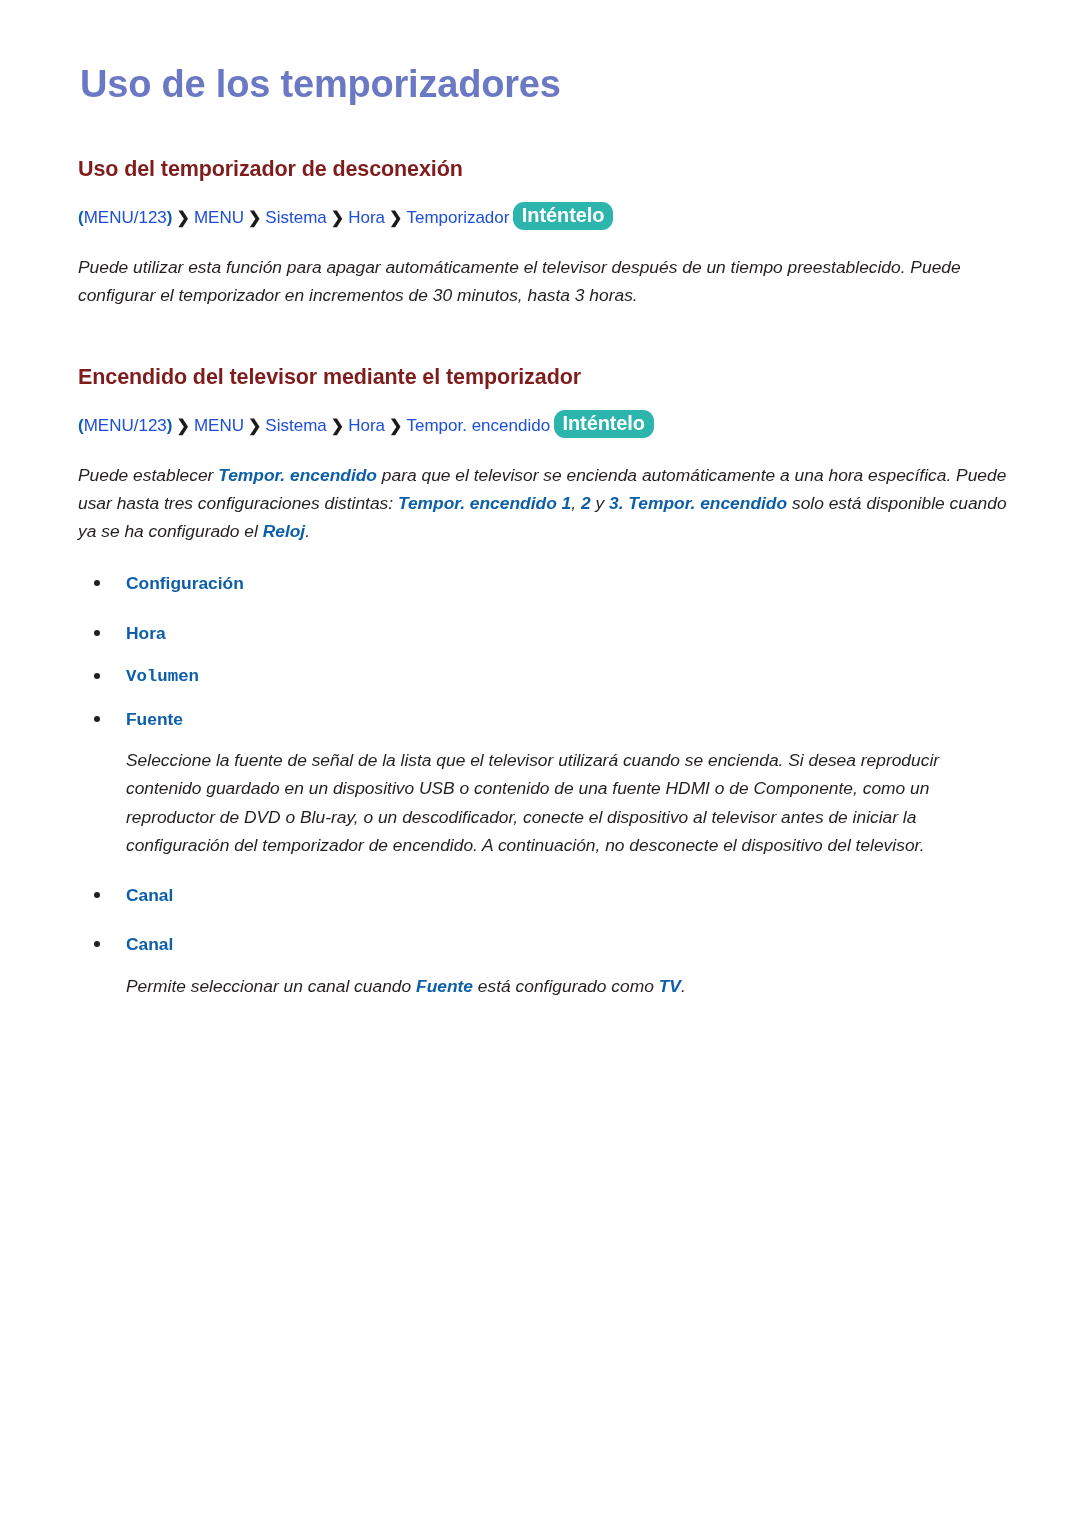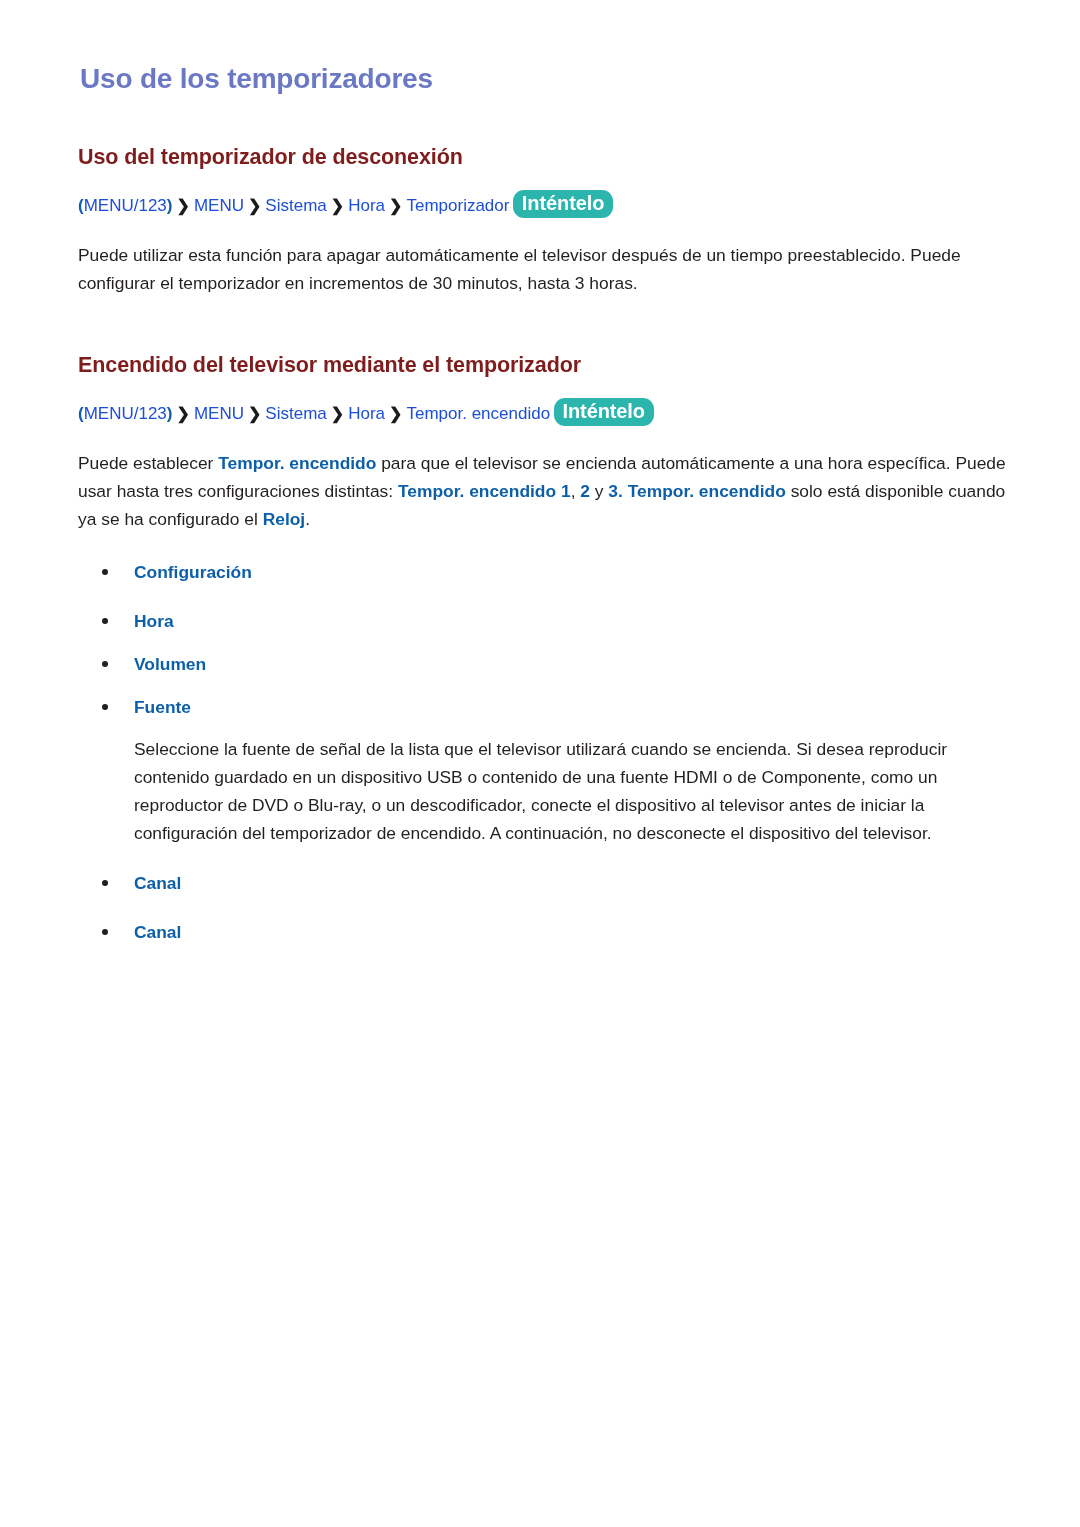--- a/index.html
+++ b/index.html
@@ -20,21 +20,21 @@
     position: relative;
     width: 1080px;
     height: 1527px;
     background: #ffffff;
     box-sizing: border-box;
     padding: 62px 62px 0 78px;
   }
 
   
   .h1 {
-    font-size: 28px;
+    font-size: 38px;
     font-weight: bold;
     color: #6b78c4;
     letter-spacing: -0.2px;
     margin: 0 0 50px 2px;
     line-height: 1.18;
   }
 
   .h2 {
     font-size: 21.5px;
     font-weight: bold;
@@ -95,38 +95,39 @@
     letter-spacing: -0.1px;
   }
 
   
   .para {
     font-size: 17.4px;
     line-height: 1.62;
     color: #231f20;
     margin: 0;
     max-width: 940px;
+    font-style: italic;
   }
 
   b.accent {
     color: #0c5fa8;
     font-weight: bold;
   }
 
   
   .bullets {
     list-style: none;
     margin: 26px 0 0 0;
     padding: 0;
   }
 
   .bullet-row {
     position: relative;
     padding-left: 48px;
-    margin: 8px;
+    margin: 0;
   }
 
   .bullet-row + .bullet-row {
     margin-top: 14px;
   }
 
   .bullet-row .dot {
     position: absolute;
     left: 16px;
     top: 9px;
@@ -183,36 +184,37 @@
     <li class="bullet-row">
       <span class="dot"></span>
       <span class="bullet-label">Configuración</span>
     </li>
 
     <li class="bullet-row" style="margin-top:24px;">
       <span class="dot"></span>
       <span class="bullet-label">Hora</span>
     </li>
 
-    <li class="bullet-row" style="margin-top:18px;">
+    <li class="bullet-row" style="margin-top:18px;font-family:Liberation Mono, monospace;">
       <span class="dot"></span>
       <span class="bullet-label">Volumen</span>
     </li>
 
     <li class="bullet-row" style="margin-top:18px;">
       <span class="dot"></span>
       <span class="bullet-label">Fuente</span>
       <p class="para bullet-body">Seleccione la fuente de señal de la lista que el televisor utilizará cuando se encienda. Si desea reproducir contenido guardado en un dispositivo USB o contenido de una fuente HDMI o de Componente, como un reproductor de DVD o Blu-ray, o un descodificador, conecte el dispositivo al televisor antes de iniciar la configuración del temporizador de encendido. A continuación, no desconecte el dispositivo del televisor.</p>
     </li>
 
     <li class="bullet-row" style="margin-top:24px;">
       <span class="dot"></span>
       <span class="bullet-label">Canal</span>
     </li>
 
     <li class="bullet-row" style="margin-top:24px;">
       <span class="dot"></span>
       <span class="bullet-label">Canal</span>
+      <p class="para bullet-body"><span>Permite seleccionar un canal cuando </span><b class="accent">Fuente</b><span> está configurado como </span><b class="accent">TV</b><span>.</span></p>
     </li>
 
   </ul>
 
 </div>
 
 </body></html>

